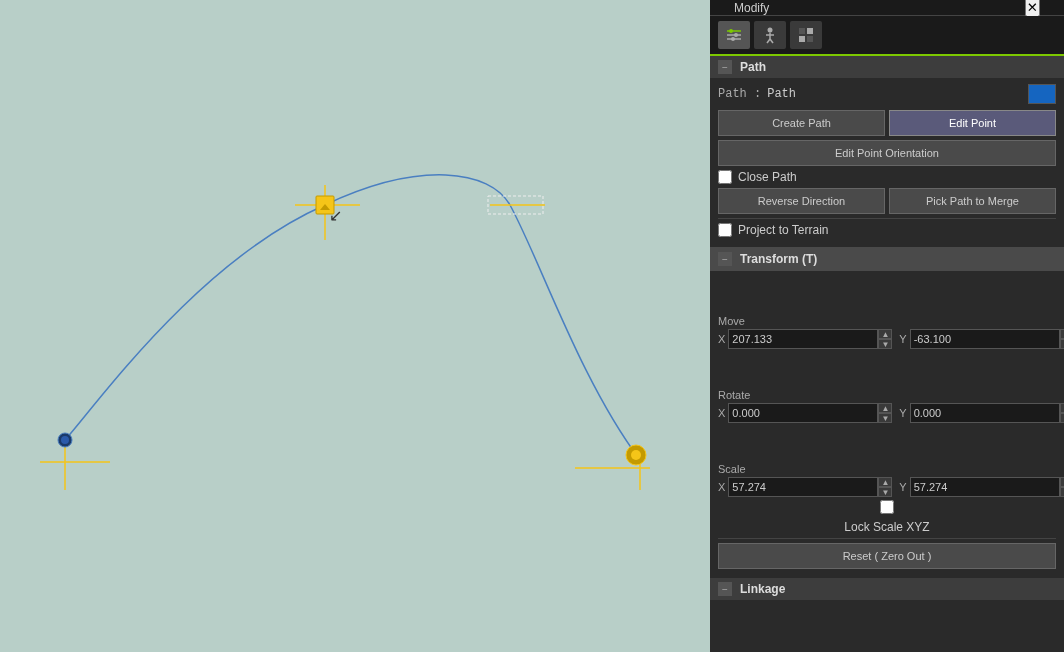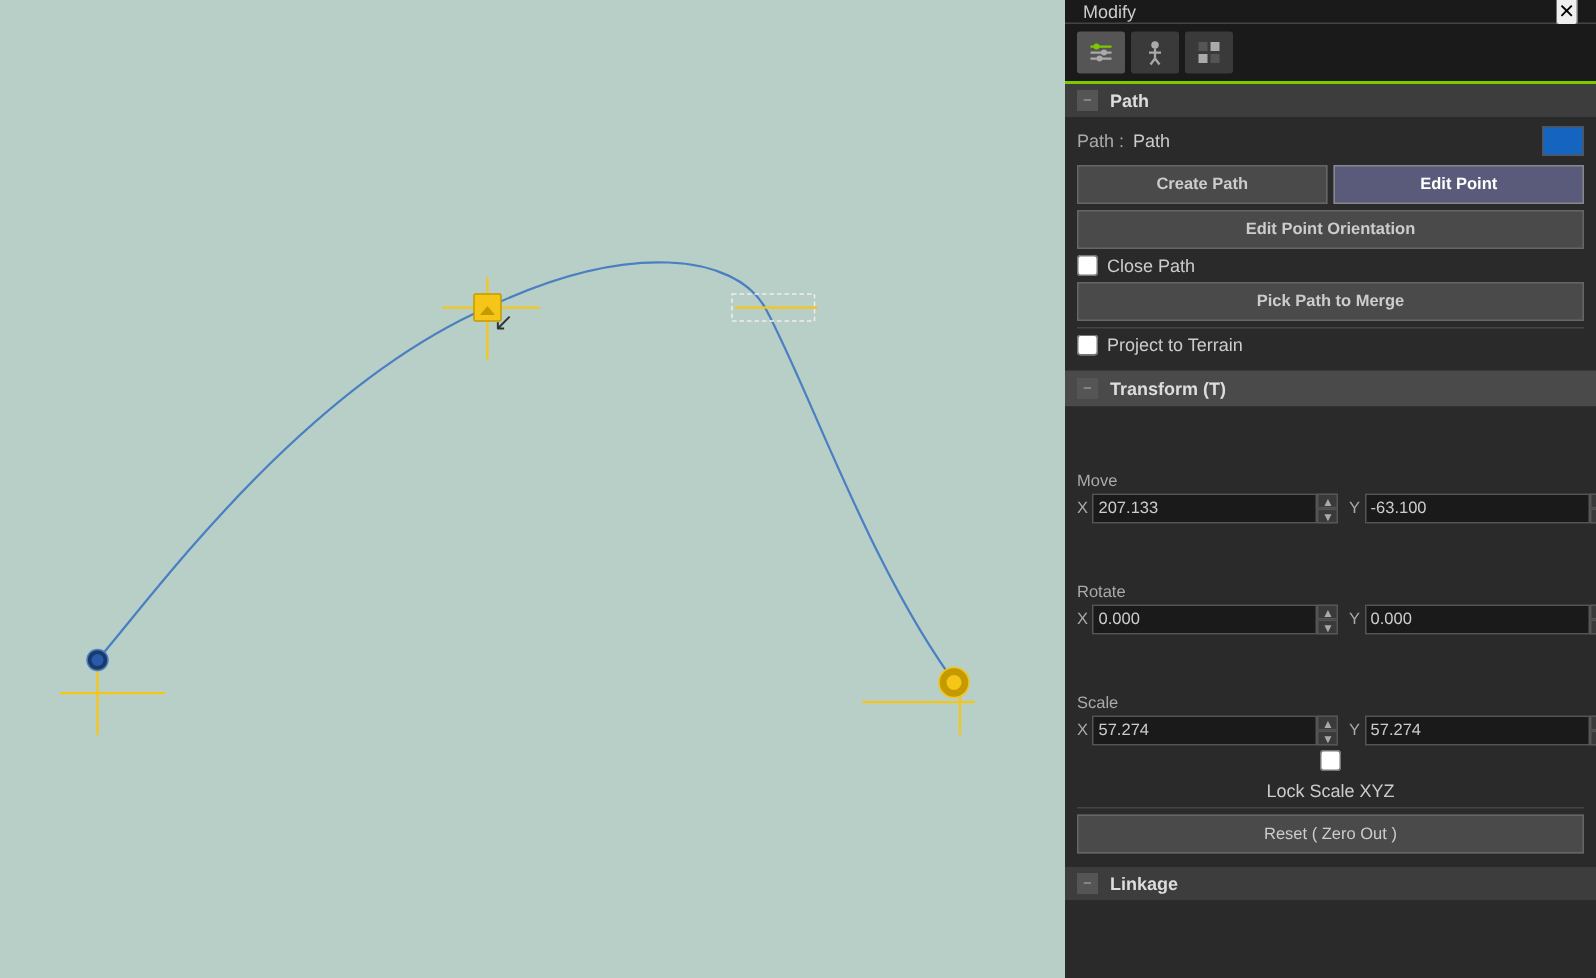--- a/index.html
+++ b/index.html
@@ -32,21 +32,21 @@
       overflow-x: hidden;
     }
 
     
     #title-bar {
       background: #1a1a1a;
       height: 16px;
       display: flex;
       align-items: center;
       justify-content: space-between;
-      padding: 0 12px;
+      padding: 0 24px;
       border-bottom: 1px solid #444;
     }
     #title-bar span {
       color: #ccc;
       font-size: 12px;
     }
 
     
     #tab-bar {
       background: #1a1a1a;
@@ -110,20 +110,21 @@
       padding: 6px 8px;
       background: #2a2a2a;
     }
 
     
     .path-row {
       display: flex;
       align-items: center;
       margin-bottom: 6px;
       gap: 6px;
+      font-family: Liberation Mono, monospace;
     }
     .path-label {
       color: #aaa;
       font-size: 12px;
       min-width: 30px;
     }
     .path-value {
       color: #ccc;
       font-size: 12px;
       flex: 1;
@@ -146,21 +147,20 @@
       height: 26px;
       background: #4a4a4a;
       border: 1px solid #666;
       color: #ccc;
       font-size: 11px;
       cursor: pointer;
       text-align: center;
       display: flex;
       align-items: center;
       justify-content: center;
-      font-weight: bold;
     }
     .btn.active-btn {
       background: #5a5a7a;
       border-color: #888;
       color: #fff;
     }
 
     
     .checkbox-row {
       display: flex;
@@ -377,20 +377,21 @@
     <div class="btn-row">
       <button class="btn">Edit Point Orientation</button>
     </div>
 
     <div class="checkbox-row">
       <input type="checkbox" style="">
       <span>Close Path</span>
     </div>
 
     <div class="btn-row">
+      <button class="btn">Reverse Direction</button>
       <button class="btn">Pick Path to Merge</button>
     </div>
 
     <div class="divider"></div>
 
     <div class="checkbox-row" style="margin-top:4px;">
       <input type="checkbox" style="">
       <span>Project to Terrain</span>
     </div>
   </div>

